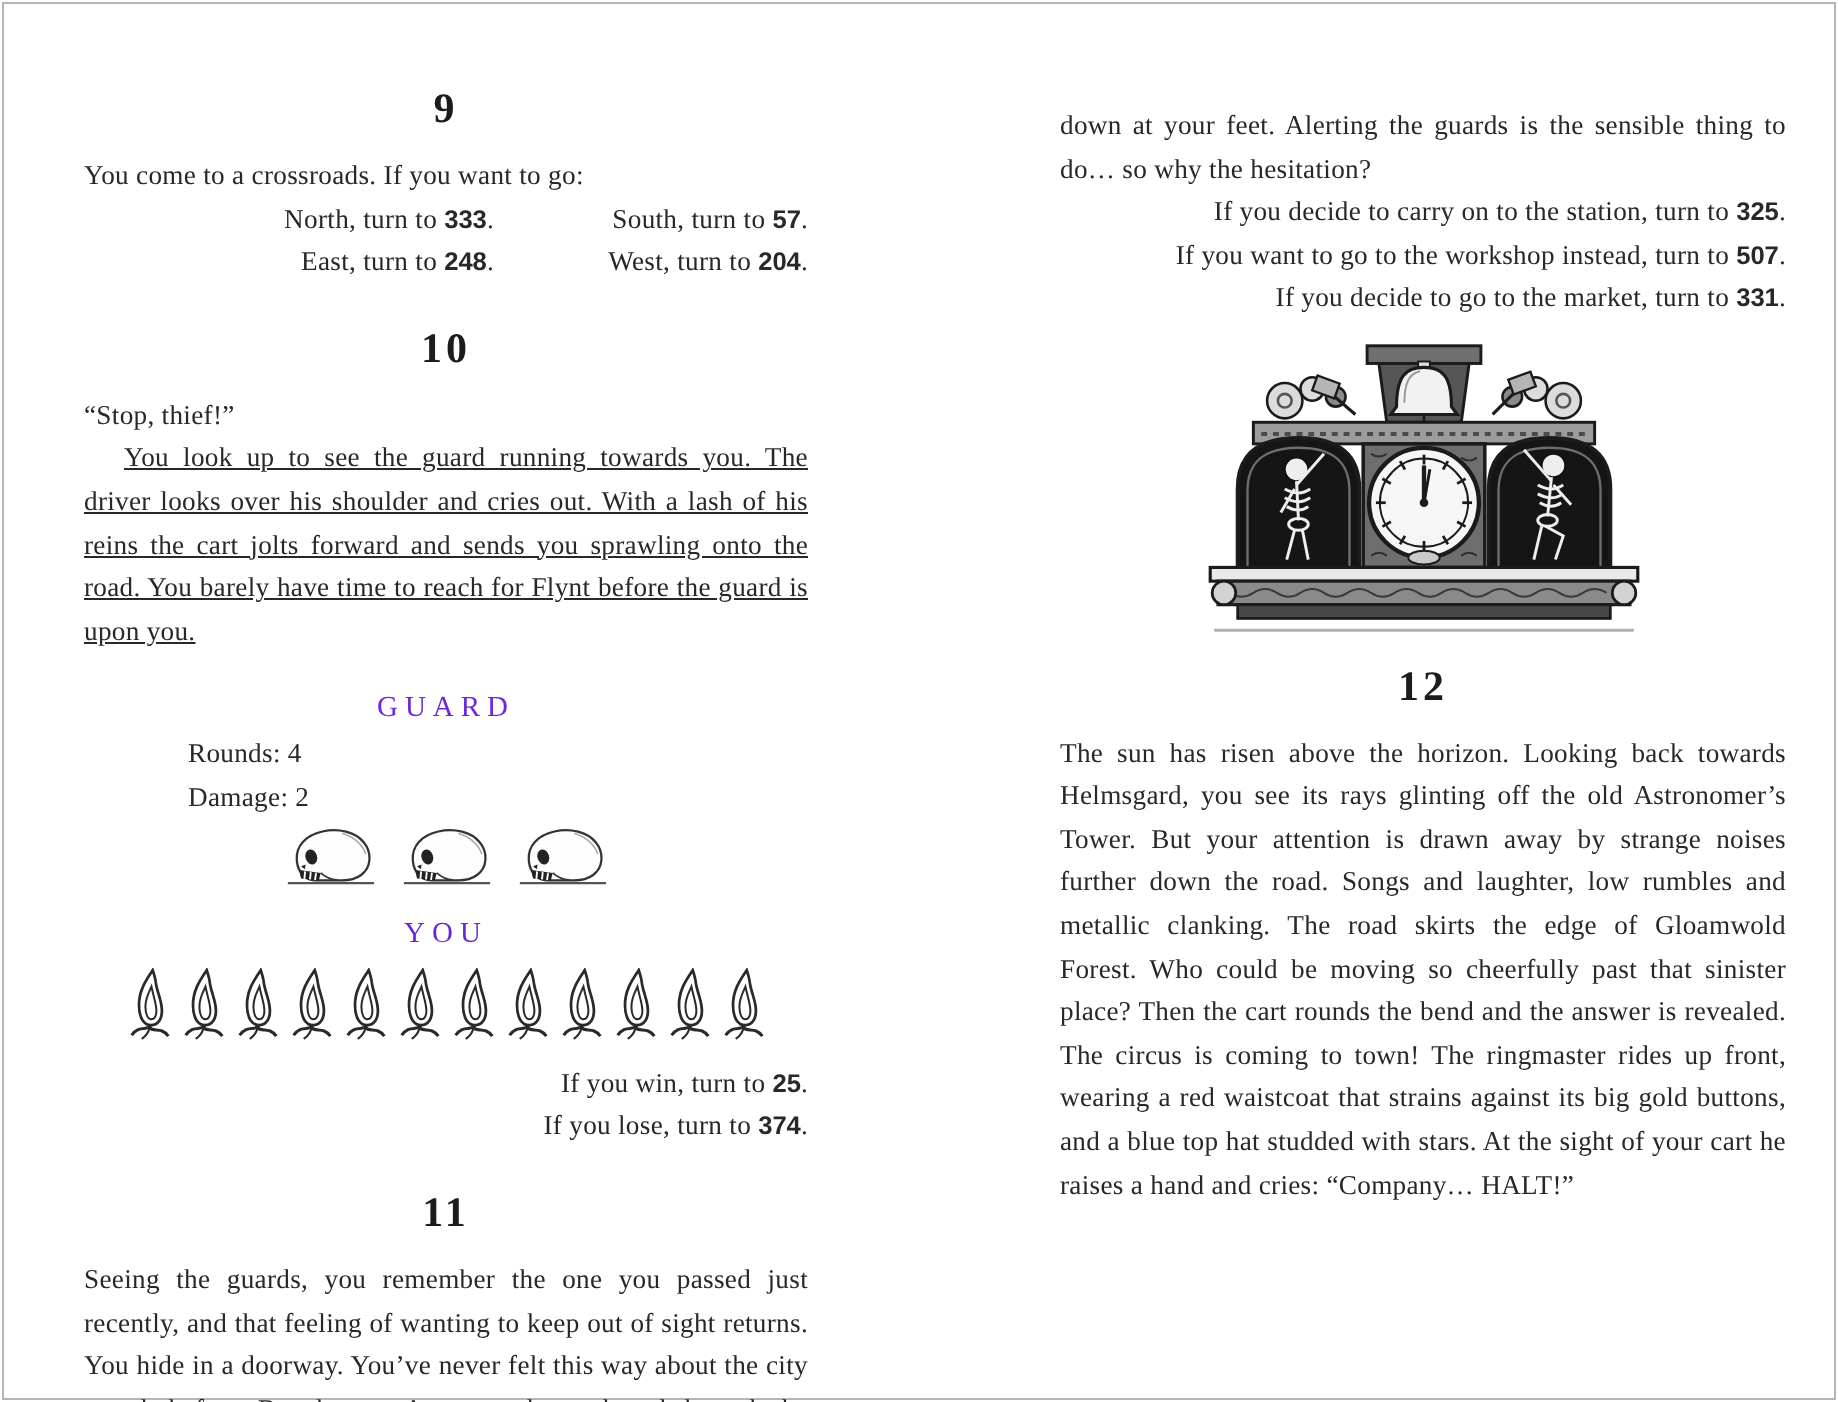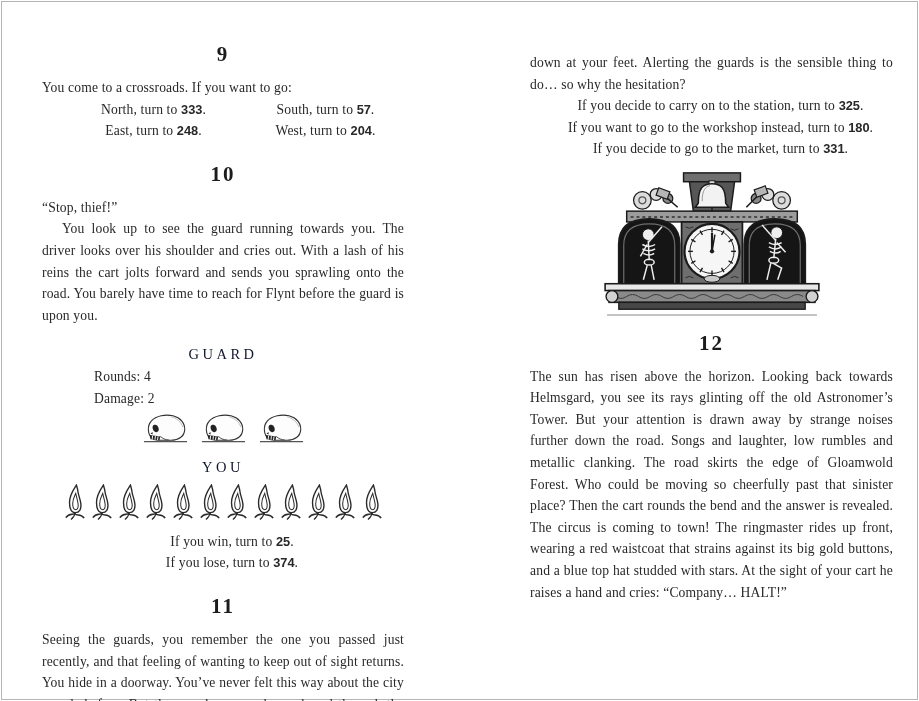--- a/index.html
+++ b/index.html
@@ -3,29 +3,29 @@
 <meta charset="utf-8">
 <style>
   html,body{margin:0;padding:0;width:919px;height:701px;background:#fff;overflow:hidden;}
   body{font-family:"Liberation Serif","DejaVu Serif",serif;color:#282828;position:relative;}
   .frame{position:absolute;inset:1px;border:1px solid #b5b5b5;pointer-events:none;}
   .page{position:absolute;font-size:13.6px;line-height:21.6px;letter-spacing:.15px;}
   .page-left{left:42px;top:42px;width:362px;}
   .page-right{left:530px;top:52px;width:363px;}
   p{margin:0;text-align:justify;}
   p.nojust{text-align:left;}
-  .indent{text-indent:20px;}
+  .indent{text-indent:20px;text-decoration:underline;}
   .secnum{text-align:center;font-size:21px;line-height:24px;font-weight:bold;letter-spacing:2px;color:#1c1c1c;margin:0;}
   .mt-sec{margin-top:20px;}
   .mb-sec{margin-bottom:11px;}
   .num{font-family:"Liberation Sans","DejaVu Sans",sans-serif;font-weight:700;font-size:12.8px;letter-spacing:0;}
   .choices9{display:grid;grid-template-columns:187px 1fr;padding-left:18px;}
-  .choice{line-height:21.6px;text-align:center;}
+  .choice{line-height:21.6px;text-align:right;}
   .choice-ind{padding-left:18px;}
-  .combat-head{text-align:center;font-size:14.5px;letter-spacing:3.5px;color:#0f172a;margin-top:18px;}
+  .combat-head{text-align:center;font-size:14.5px;letter-spacing:3.5px;color:#6d28d9;margin-top:18px;}
   .stats-row{display:flex;justify-content:space-between;padding:0 30px 0 52px;margin-top:0;flex-direction:column;}
   .icon-row{display:flex;justify-content:center;align-items:flex-end;}
   .skull-row{gap:13px;margin-top:2px;}
   .flame-row{gap:5px;margin-top:5px;}
   .win-lose{margin-top:10px;}
   .illus-wrap{text-align:center;margin-top:8px;margin-bottom:4px;}
   svg{display:block;}
   .icon-row svg{display:inline-block;}
   .illus-wrap svg{display:inline-block;}
 </style>
@@ -204,21 +204,21 @@
   <p>Seeing the guards, you remember the one you passed just recently, and that feeling of wanting to keep out of sight returns. You hide in a doorway. You’ve never felt this way about the city guards before. But then you’ve never been chased through the streets by a group of armed men either. It’s understandable that you’re wary. You stare</p>
 
 </div>
 
 <div class="page page-right">
 
   <p>down at your feet. Alerting the guards is the sensible thing to do… so why the hesitation?</p>
 
   <div>
     <div class="choice choice-ind"><span>If you decide to carry on to the station, turn to </span><span class="num">325</span><span>.</span></div>
-    <div class="choice choice-ind"><span>If you want to go to the workshop instead, turn to </span><span class="num">180</span><span>.</span></div>
+    <div class="choice choice-ind"><span>If you want to go to the workshop instead, turn to </span><span class="num">507</span><span>.</span></div>
     <div class="choice choice-ind"><span>If you decide to go to the market, turn to </span><span class="num">331</span><span>.</span></div>
   </div>
 
   <div class="illus-wrap">
     <svg width="228" height="152" viewBox="0 0 230 155">
 
       <rect x="86" y="5" width="58" height="9" fill="#6f6f6f" stroke="#1b1b1b" stroke-width="1.5"></rect>
       <path d="M92,14 L138,14 L134,44 L96,44 Z" fill="#565656" stroke="#1b1b1b" stroke-width="1.5"></path>
 
       <g>

